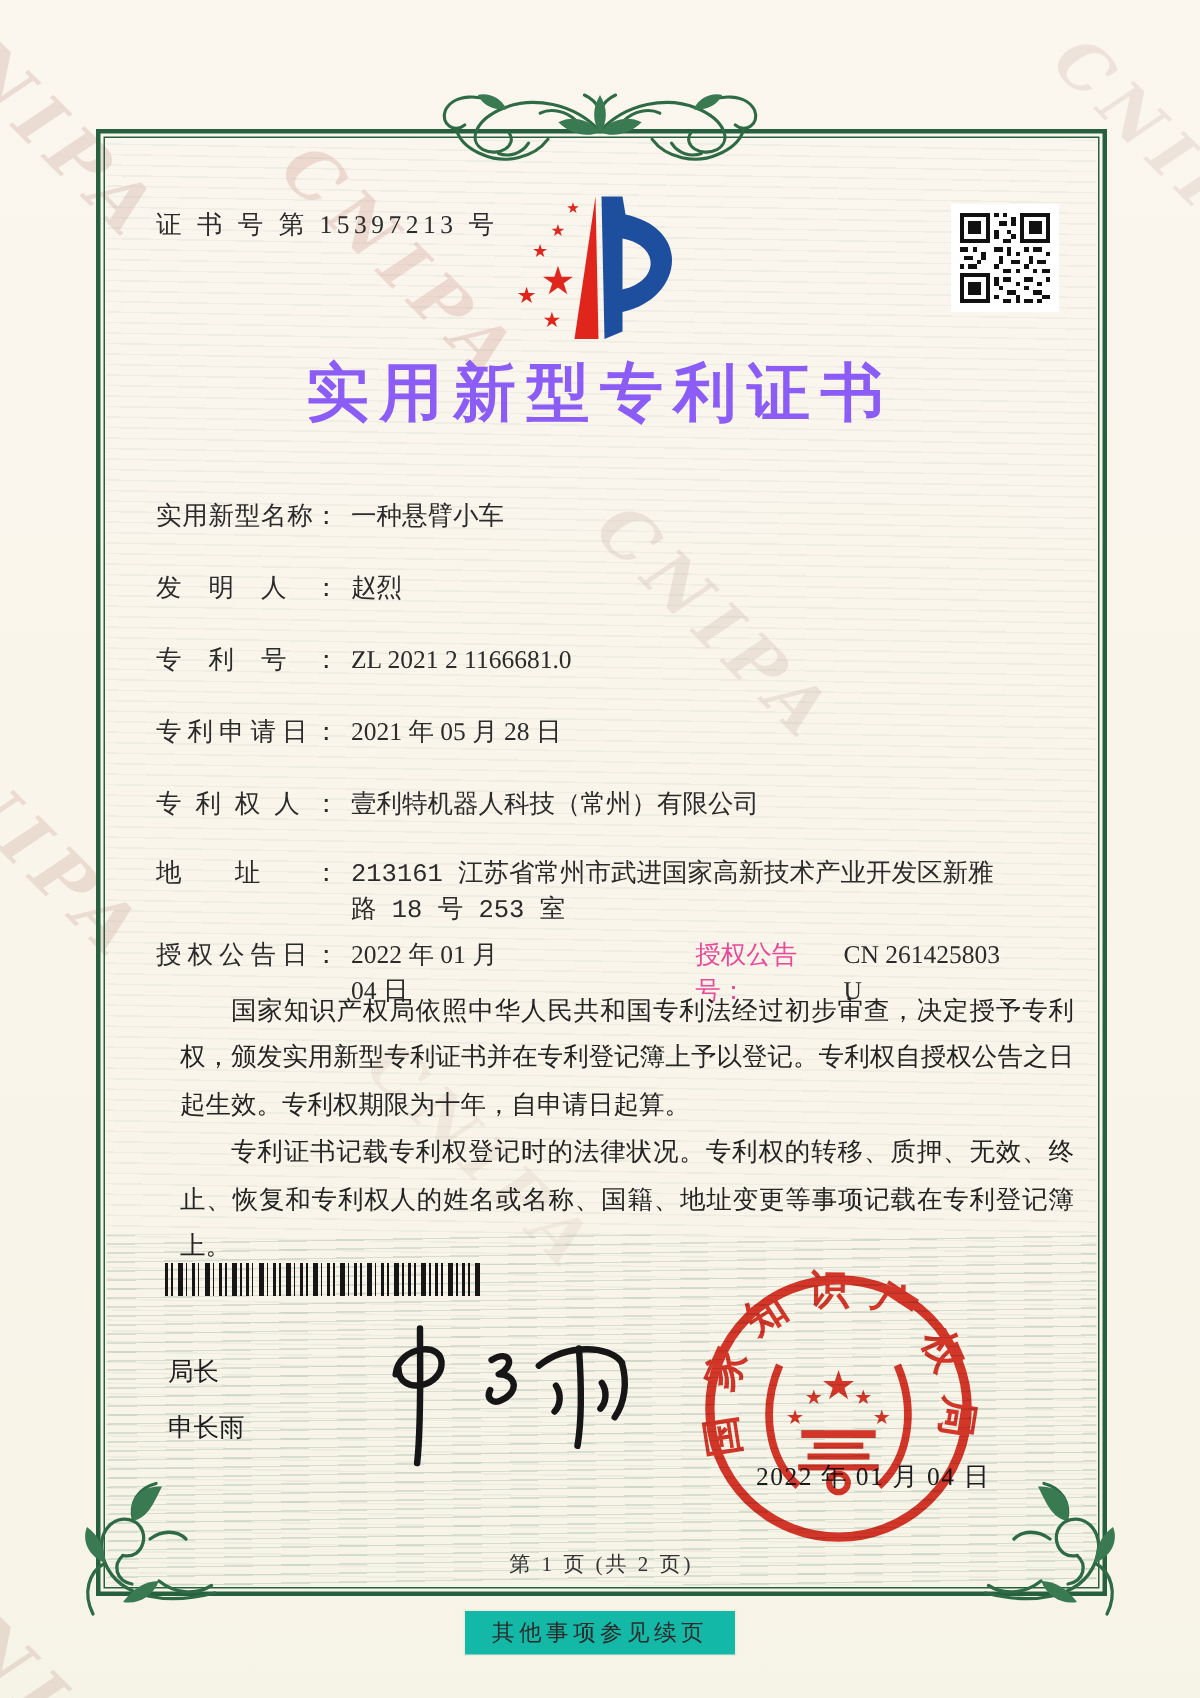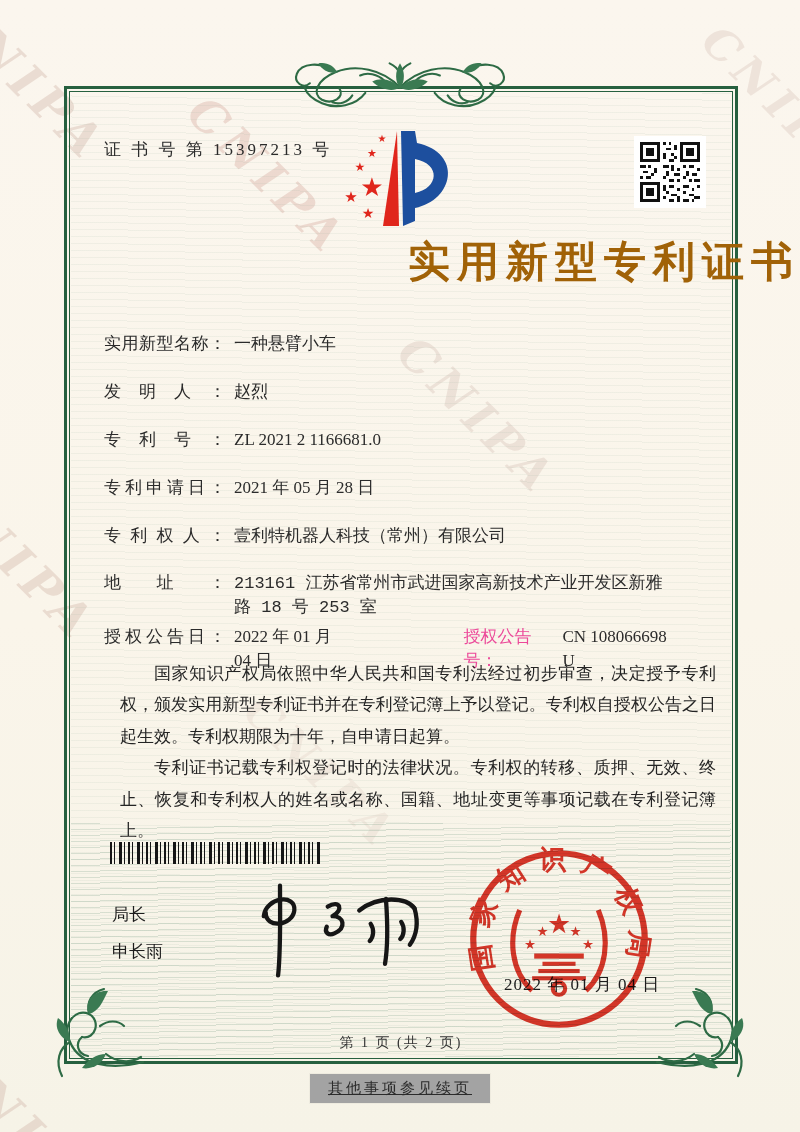--- a/index.html
+++ b/index.html
@@ -20,21 +20,21 @@
   .frame-inner{position:absolute;inset:2px;border:1px solid #26603f;pointer-events:none;}
   .waves-faint{position:absolute;inset:4px;background:repeating-linear-gradient(181deg,rgba(140,170,150,.10) 0 1px,rgba(140,170,150,0) 1px 7px);}
   .waves-strong{position:absolute;left:4px;right:4px;top:734px;bottom:4px;background:repeating-linear-gradient(179deg,rgba(122,160,136,.26) 0 1px,rgba(122,160,136,0) 1px 6px);}
   .ornament{position:absolute;left:270px;top:54px;width:260px;height:62px;z-index:3;}
   .corner{position:absolute;width:95px;height:95px;z-index:3;}
   .corner.bl{left:50px;top:986px;}
   .corner.br{left:655px;top:986px;transform:scaleX(-1);}
   .certno{position:absolute;left:104px;top:138px;font-size:17px;letter-spacing:3px;color:#2b2b2b;z-index:4;}
   .logo{position:absolute;left:336px;top:126px;width:130px;height:104px;z-index:4;}
   .qr{position:absolute;left:634px;top:136px;width:72px;height:72px;background:#fff;padding:3px;box-sizing:border-box;z-index:4;}
-  .title{position:absolute;left:0;right:0;top:234px;text-align:right;font-size:42px;font-weight:bold;letter-spacing:7px;color:#a16207;z-index:4;}
+  .title{position:absolute;left:0;right:0;top:234px;text-align:center;font-size:42px;font-weight:bold;letter-spacing:7px;color:#8b5cf6;z-index:4;}
   .fields{position:absolute;left:104px;top:332px;width:566px;font-size:17px;line-height:24px;z-index:4;}
   .frow{margin-bottom:24px;display:flex;align-items:flex-start;}
   .frow.addr{margin-bottom:5px;font-family:Liberation Mono, monospace;}
   .lbl{display:inline-block;width:122px;flex:0 0 122px;text-align:justify;text-align-last:justify;color:#2b2b2b;}
   .val{margin-left:8px;color:#2b2b2b;max-width:430px;}
   .frow.last{column-gap:118px;margin-bottom:0;}
   .pair2 .lbl2{color:#ec4899;}
   .body-text{position:absolute;left:120px;top:658px;width:596px;font-size:17px;line-height:1.85;text-align:justify;color:#242424;z-index:4;}
   .body-text p{margin:0;text-indent:2em;}
   .barcode{
@@ -42,21 +42,21 @@
     background:
       repeating-linear-gradient(90deg,#161616 0 2px,transparent 2px 4px,#161616 4px 5px,transparent 5px 9px,#161616 9px 12px,transparent 12px 14px,#161616 14px 15px,transparent 15px 18px);
   }
   .sig-title{position:absolute;left:112px;top:903px;font-family:"Liberation Sans","DejaVu Sans",sans-serif;font-size:17px;color:#1d1d1d;z-index:4;}
   .sig-name{position:absolute;left:112px;top:940px;font-family:Liberation Serif, serif;font-size:17px;color:#1d1d1d;z-index:4;}
   .signature{position:absolute;left:235px;top:878px;width:195px;height:105px;z-index:4;}
   .seal{position:absolute;left:466px;top:846px;width:186px;height:186px;z-index:6;mix-blend-mode:multiply;opacity:.93;}
   .seal-date{position:absolute;left:504px;top:973px;font-size:17px;letter-spacing:1px;color:#1c1c1c;z-index:5;}
   .pageinfo{position:absolute;left:64px;width:674px;top:1034px;text-align:center;font-size:14px;letter-spacing:2px;color:#333;z-index:4;}
   .note{position:absolute;left:0;right:0;top:1074px;text-align:center;z-index:4;}
-  .note span{display:inline-block;background:#a3a3a3;padding:5px 18px;font-size:15px;letter-spacing:3px;color:#2b2b2b;box-shadow:0 0 0 1px rgba(0,0,0,0.03);text-decoration:underline;}
+  .note span{display:inline-block;background:#14b8a6;padding:5px 18px;font-size:15px;letter-spacing:3px;color:#2b2b2b;box-shadow:0 0 0 1px rgba(0,0,0,0.03);}
   svg{display:block;}
 </style>
 </head>
 <body>
 
 <div class="wm" style="left:-30px;top:-15px;font-size:48px;">CNIPA</div>
 <div class="wm" style="left:215px;top:85px;font-size:46px;color:rgba(219,182,170,.45);">CNIPA</div>
 <div class="wm" style="left:425px;top:325px;font-size:46px;color:rgba(205,180,168,.30);">CNIPA</div>
 <div class="wm" style="left:-40px;top:465px;font-size:48px;">CNIPA</div>
 <div class="wm" style="left:270px;top:685px;font-size:44px;color:rgba(205,180,168,.18);">CNIPA</div>
@@ -229,21 +229,21 @@
     <span class="lbl">地址：</span>
     <span class="val">213161 江苏省常州市武进国家高新技术产业开发区新雅路 18 号 253 室</span>
   </div>
   <div class="frow last">
     <span style="display:flex;">
       <span class="lbl">授权公告日：</span>
       <span class="val">2022 年 01 月 04 日</span>
     </span>
     <span class="pair2" style="display:flex;">
       <span class="lbl2">授权公告号：</span>
-      <span class="val">CN 108066698 U</span>
+      <span class="val">CN 261425803 U</span>
     </span>
   </div>
 </div>
 
 <div class="body-text">
   <p>国家知识产权局依照中华人民共和国专利法经过初步审查，决定授予专利权，颁发实用新型专利证书并在专利登记簿上予以登记。专利权自授权公告之日起生效。专利权期限为十年，自申请日起算。</p>
   <p>专利证书记载专利权登记时的法律状况。专利权的转移、质押、无效、终止、恢复和专利权人的姓名或名称、国籍、地址变更等事项记载在专利登记簿上。</p>
 </div>
 
 <div class="barcode"></div>

